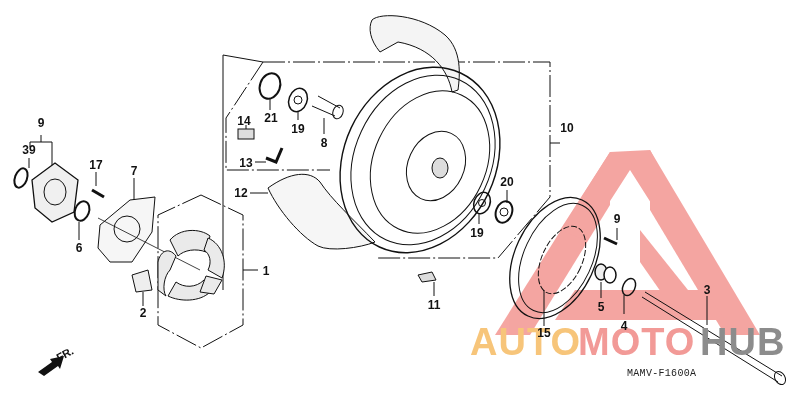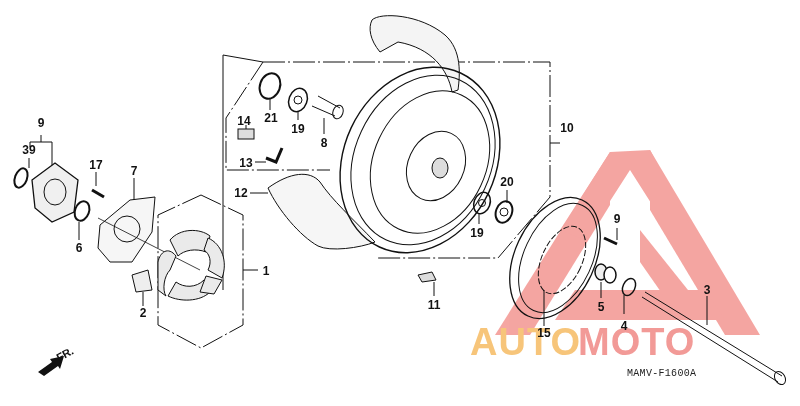--- a/index.html
+++ b/index.html
@@ -124,20 +124,21 @@
       <path d="M642,297 L778,382 M645,292 L782,376"></path>
       <ellipse cx="780" cy="378" rx="5" ry="7" transform="rotate(-30 780 378)"></ellipse>
       <line x1="707" y1="296" x2="707" y2="325"></line>
 
       <path d="M38,372 L52,362 L50,359 L64,356 L60,369 L58,366 L44,376 Z" fill="#111" stroke="none"></path>
     </g>
   </svg>
 
   <div class="wm" style="left:470px;color:#f7c57a;">AUTO</div>
   <div class="wm" style="left:578px;color:#f29a97;">MOTO</div>
+  <div class="wm" style="left:700px;color:#8c8c8c;">HUB</div>
 
   <div class="lbl" style="left:266px;top:271px">1</div>
   <div class="lbl" style="left:143px;top:313px">2</div>
   <div class="lbl" style="left:707px;top:290px">3</div>
   <div class="lbl" style="left:624px;top:326px">4</div>
   <div class="lbl" style="left:601px;top:307px">5</div>
   <div class="lbl" style="left:79px;top:248px">6</div>
   <div class="lbl" style="left:134px;top:171px">7</div>
   <div class="lbl" style="left:324px;top:143px">8</div>
   <div class="lbl" style="left:41px;top:123px">9</div>

